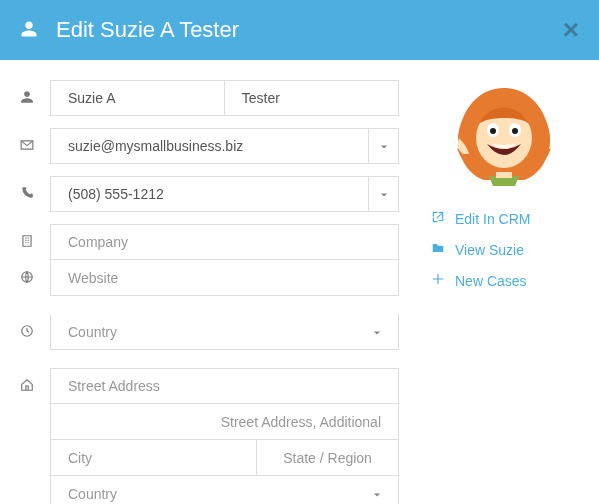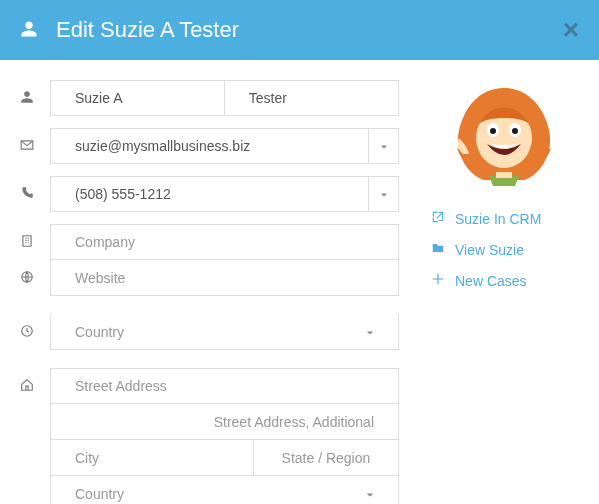--- a/index.html
+++ b/index.html
@@ -58,21 +58,21 @@
   }
   .row-icon svg { width: 14px; height: 14px; fill: #7a7a7a; }
   .row-fields { flex: 1; }
   .hsplit { display: flex; }
   .hsplit > * + * { border-left: 0 !important; }
 
   input.txt, .select, .txt-static {
     width: 100%;
     height: 36px;
     border: 1px solid #ddd;
-    padding: 0 24px;
+    padding: 0 17px;
     font-size: 14px;
     font-family: inherit;
     color: #555;
     background: #fff;
     outline: none;
   }
   input.txt::placeholder, .select.placeholder, .txt-static.placeholder { color: #999; }
   .stack > * + * { border-top: 0 !important; }
 
   .combo {
@@ -278,21 +278,21 @@
         <path d="M14 74 Q6 68 10 58 Q18 66 20 74 Z" fill="#ffe0b8"></path>
       </svg>
     </div>
     <div class="side-links">
       <div class="side-link">
         <span>
           <svg viewBox="0 0 24 24">
               <path d="M5 5h6V3H3v8h2V5zm6 14H5v-6H3v8h8v-2zm10-8h-2v6h-6v2h8v-8zM13 3v2h4.6L9 13.6 10.4 15 19 6.4V11h2V3h-8z"></path>
             </svg>
         </span>
-        <span>Suzie In CRM</span>
+        <span>Edit In CRM</span>
       </div>
       <div class="side-link">
         <span>
           <svg viewBox="0 0 24 24">
               <path d="M3 5h7l2 3h9v11H3z"></path>
             </svg>
         </span>
         <span>View Suzie</span>
       </div>
       <div class="side-link">

